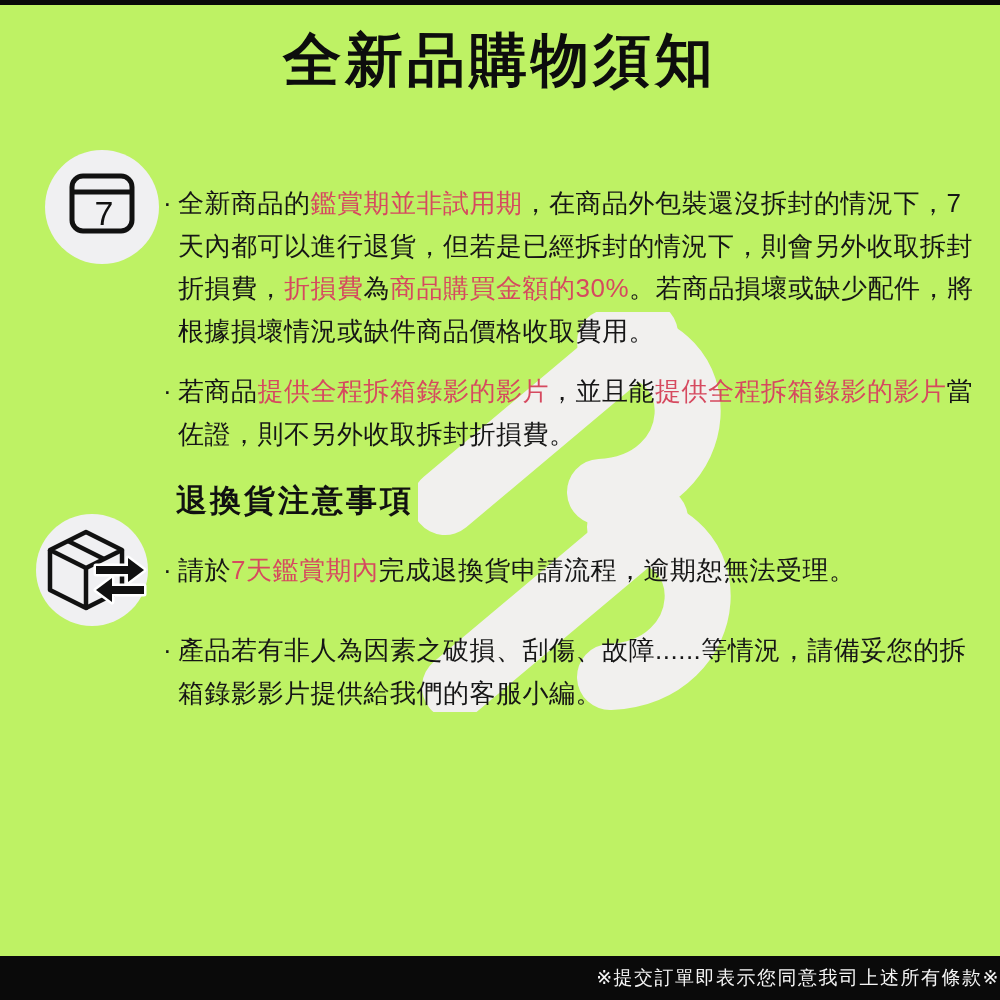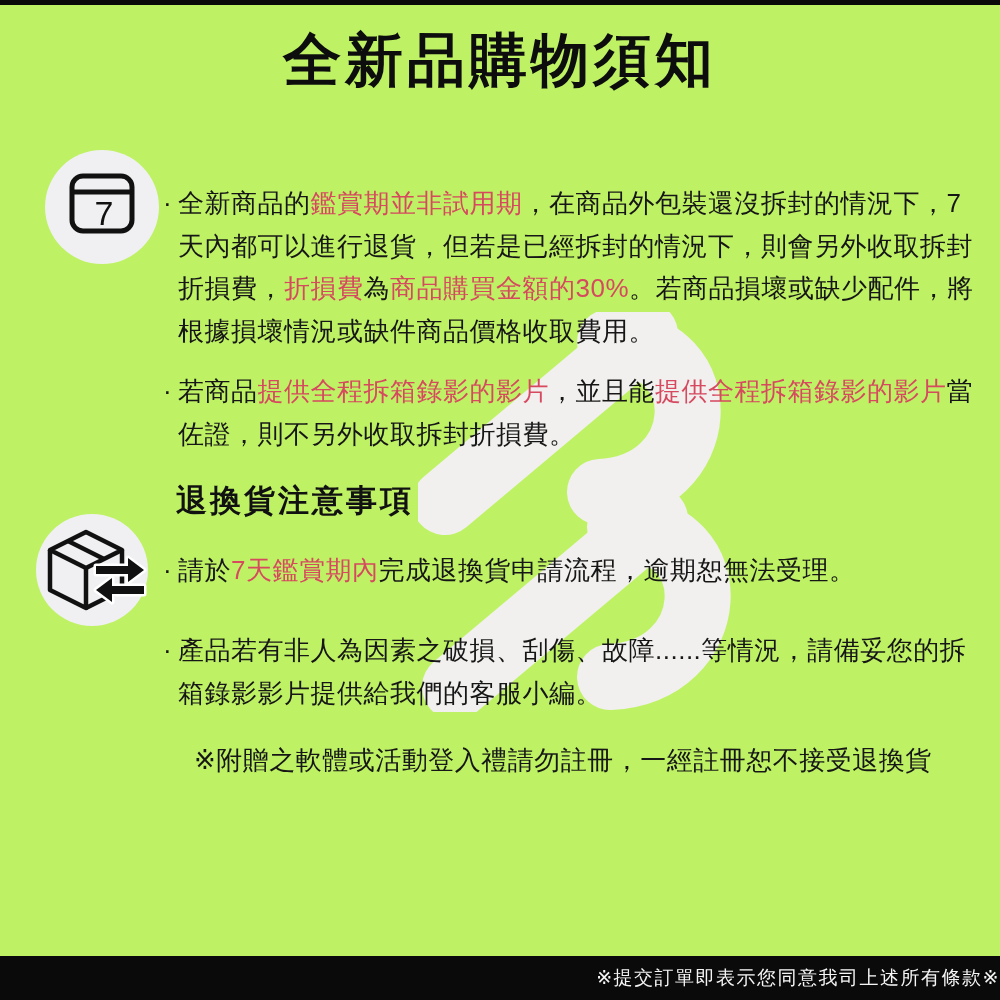--- a/index.html
+++ b/index.html
@@ -122,19 +122,18 @@
   <div class="bullet para-3">
     <span class="dot">·</span>
     <span class="btext"><span>請於</span><span class="red">7天鑑賞期內</span><span>完成退換貨申請流程，逾期恕無法受理。</span></span>
   </div>
 
   <div class="bullet para-4">
     <span class="dot">·</span>
     <span class="btext"><span>產品若有非人為因素之破損、刮傷、故障......等情況，請備妥您的拆箱錄影影片提供給我們的客服小編。</span></span>
   </div>
 
-  <div class="note">※附贈之軟體或活動登入禮請勿註冊，一經註冊恕不接受退換貨</div>
 
   <div class="footer">
     <span class="footer-text">※提交訂單即表示您同意我司上述所有條款※</span>
   </div>
 
 </div>
 
 </body></html>

